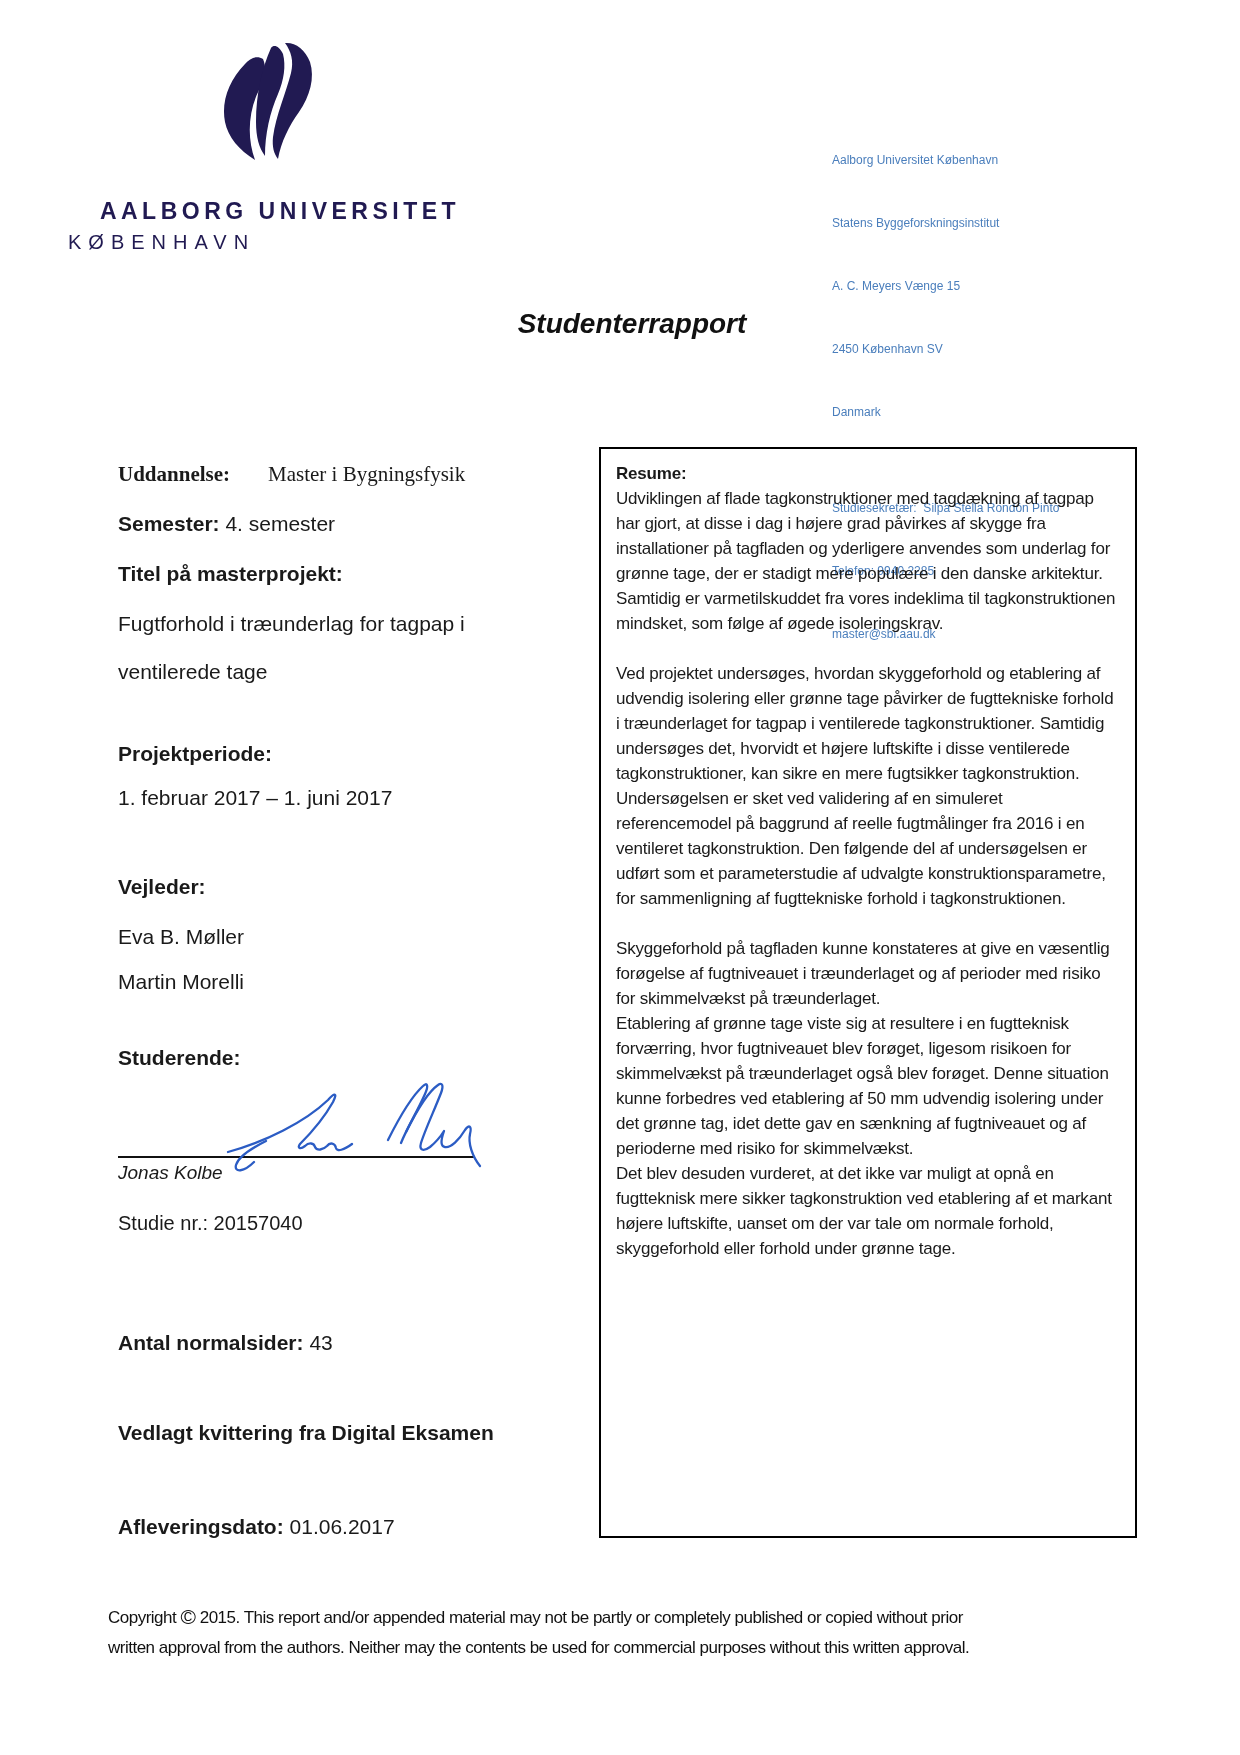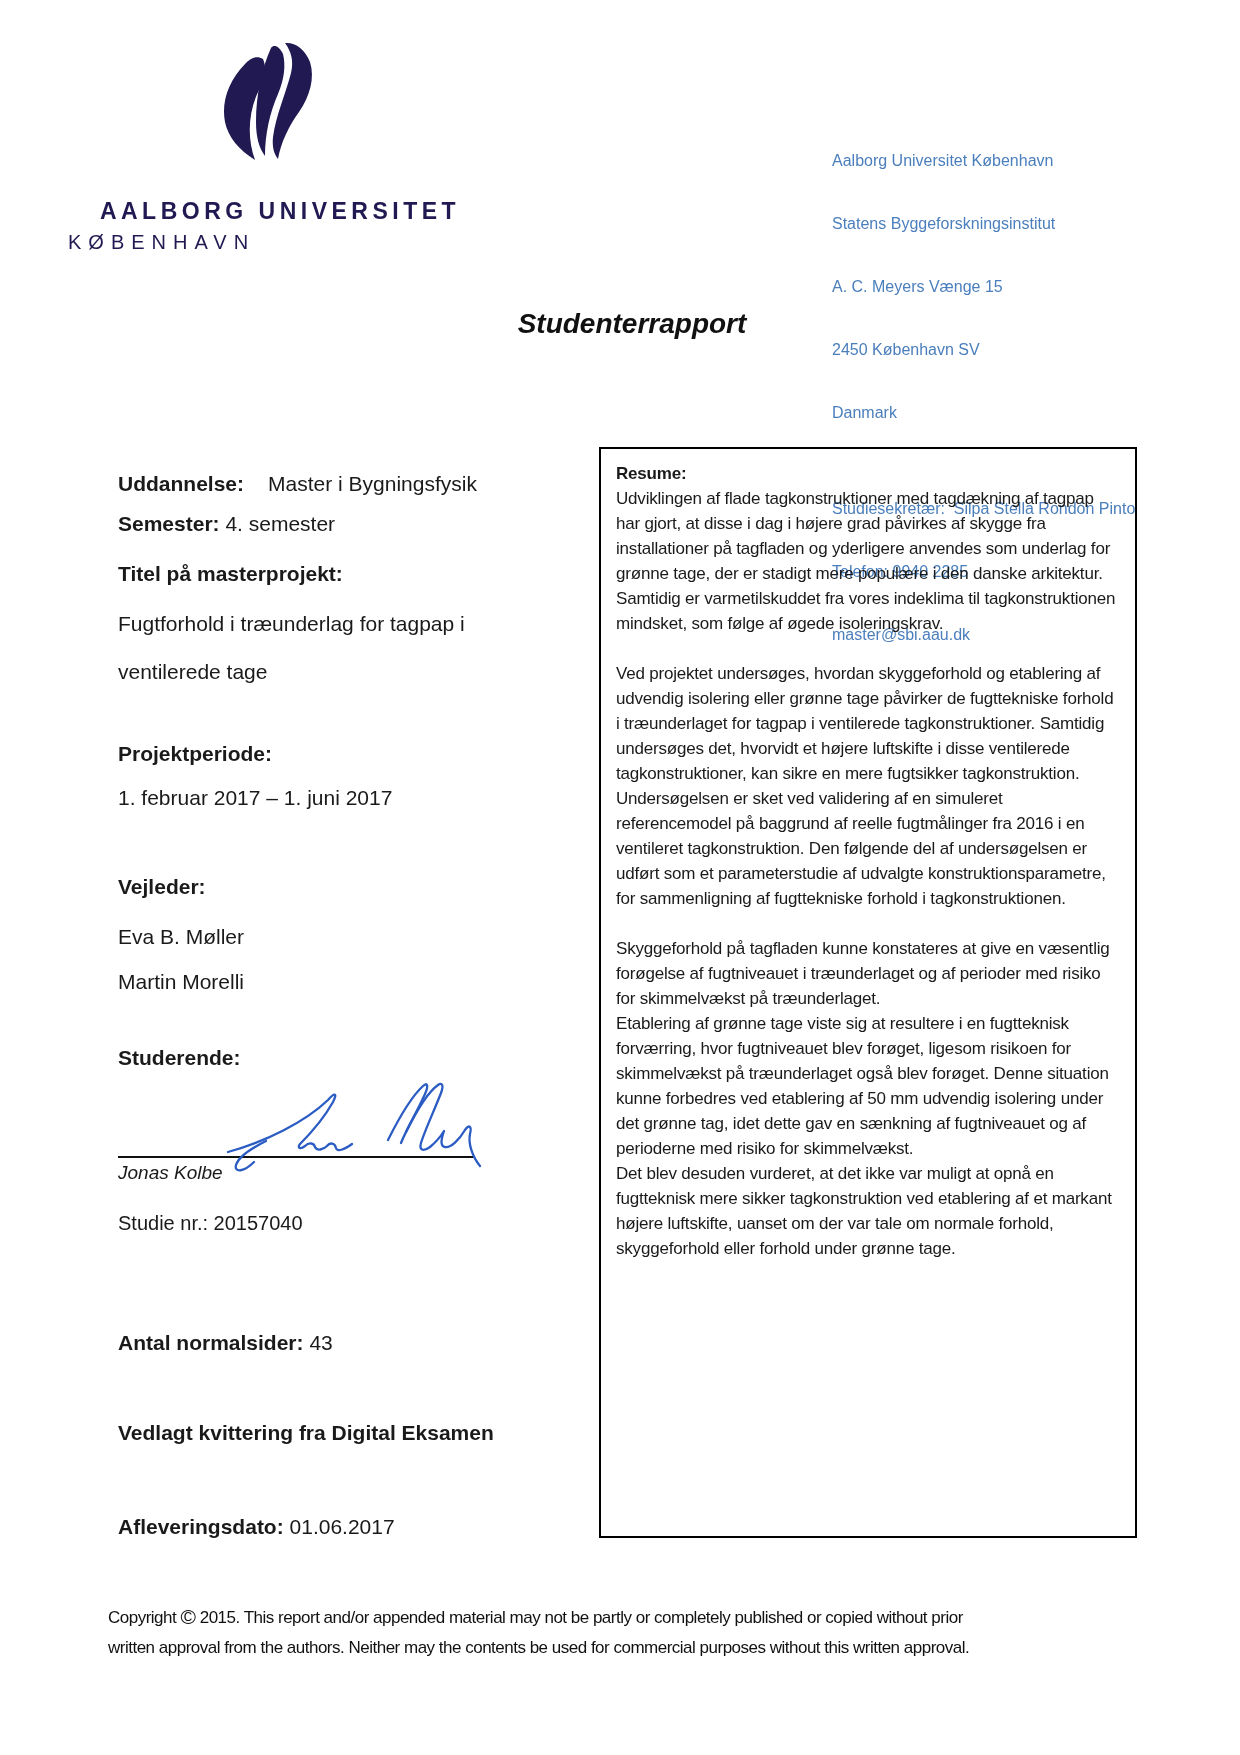--- a/index.html
+++ b/index.html
@@ -14,21 +14,21 @@
     position:absolute; left:60px; top:198px; width:440px; text-align:center;
     font-size:23px; font-weight:800; letter-spacing:4.5px; color:#211a52; white-space:nowrap;
   }
   .wordmark2 {
     position:absolute; left:68px; top:231px; width:440px; text-align:left;
     font-size:20px; font-weight:400; letter-spacing:7px; color:#211a52; white-space:nowrap;
   }
   
   .contact {
     position:absolute; left:832px; top:108px;
-    font-size:16px; line-height:21px; color:#4a7ebc; white-space:pre-wrap;
+    font-size:12px; line-height:21px; color:#4a7ebc; white-space:pre-wrap;
   }
   .contact .grp2 { margin-top:33px;text-align:right; }
   
   .doc-title {
     position:absolute; left:12px; top:308px; width:1240px; text-align:center;
     font-size:28px; font-weight:bold; font-style:italic; color:#111;
   }
   
   .lrow { position:absolute; left:118px; font-size:21px; white-space:nowrap; color:#1a1a1a; }
   .b { font-weight:bold; }
@@ -74,21 +74,21 @@
     <div>A. C. Meyers Vænge 15</div>
     <div>2450 København SV</div>
     <div>Danmark</div>
     <div class="grp2">Studiesekretær:  Silpa Stella Rondón Pinto</div>
     <div>Telefon: 9940 2285</div>
     <div>master@sbi.aau.dk</div>
   </div>
 
   <div class="doc-title">Studenterrapport</div>
 
-  <div class="lrow" style="top:472px;">
+  <div class="lrow" style="top:462px;font-family:Liberation Serif, serif;">
     <span class="b tab-label">Uddannelse:</span><span>Master i Bygningsfysik</span>
   </div>
   <div class="lrow" style="top:512px;">
     <span class="b">Semester:</span>
     <span>4. semester</span>
   </div>
   <div class="lrow b" style="top:562px;">Titel på masterprojekt:</div>
   <div class="lrow" style="top:612px;">Fugtforhold i træunderlag for tagpap i</div>
   <div class="lrow" style="top:660px;">ventilerede tage</div>
   <div class="lrow b" style="top:742px;">Projektperiode:</div>

